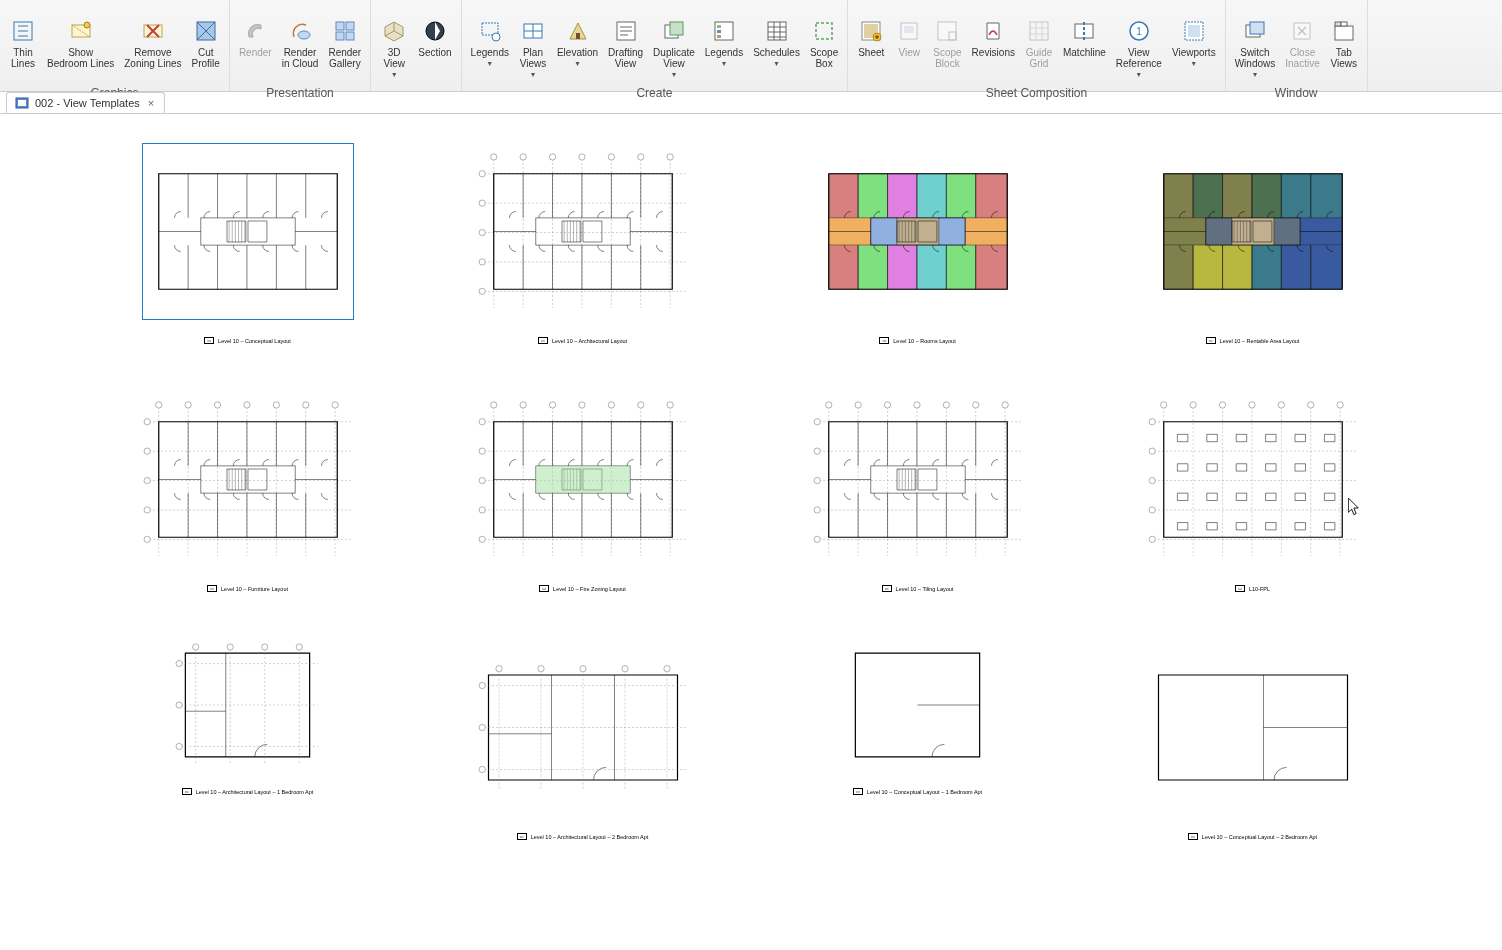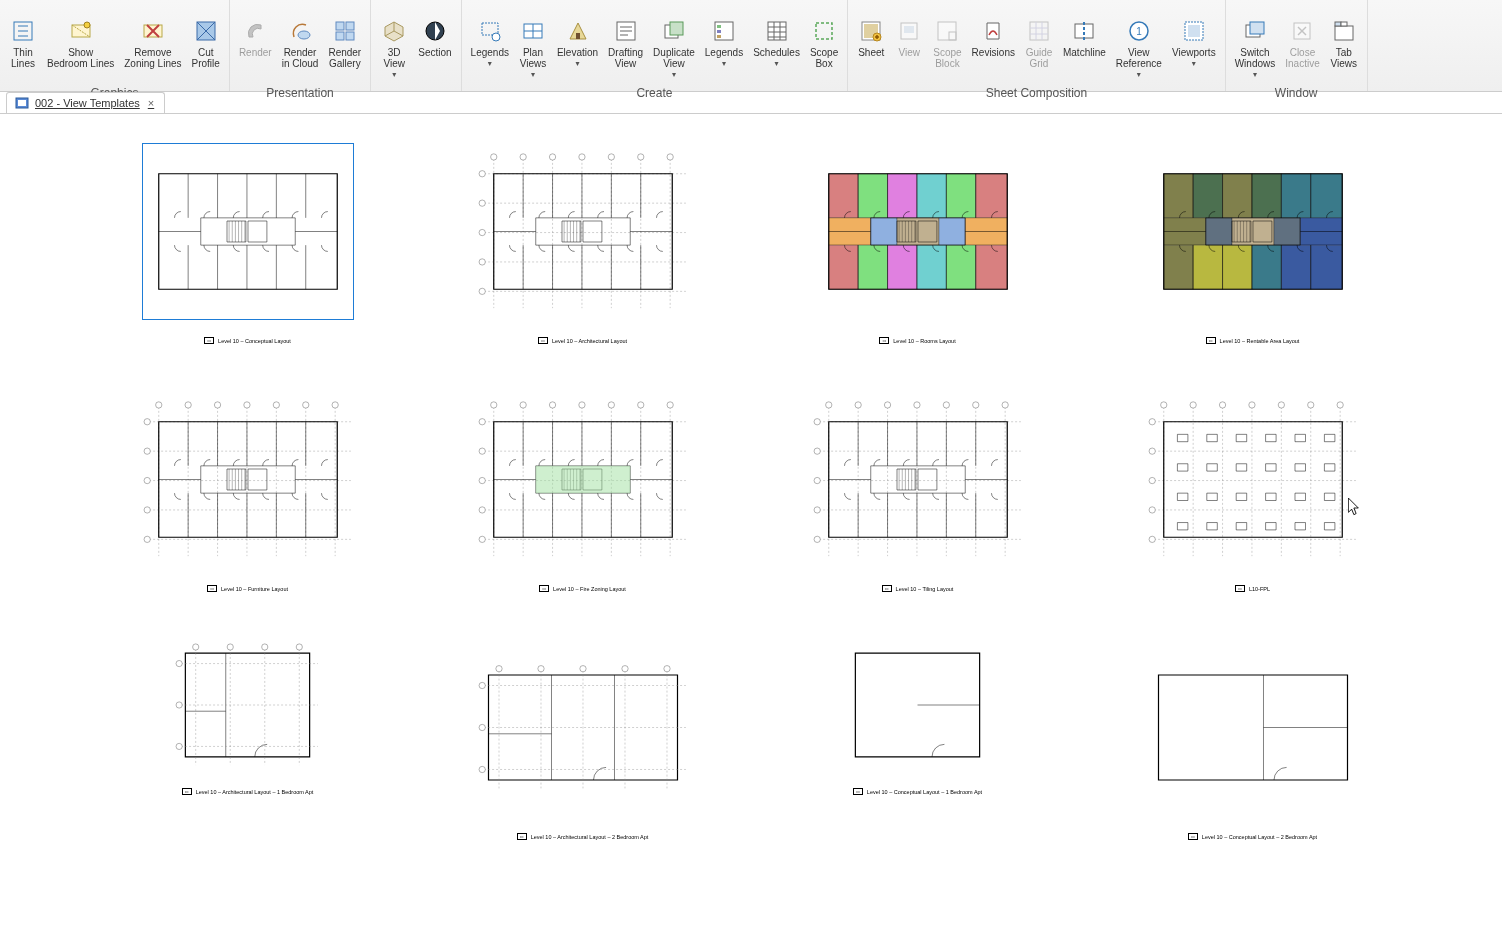--- a/index.html
+++ b/index.html
@@ -12,21 +12,21 @@
 .ribbon-group-label { text-align: center; font-size: 12px; color: #555; padding: 2px 0 4px; }
 .r-btn { display: flex; flex-direction: column; align-items: center; justify-content: flex-start; min-width: 34px; padding: 2px 4px; cursor: pointer; border: 1px solid transparent; border-radius: 2px; height: 70px; }
 .r-btn.disabled { opacity: .45; cursor: default; }
 .r-btn .icon { width: 28px; height: 28px; display: flex; align-items: center; justify-content: center; margin-bottom: 2px; }
 .r-btn .icon svg { width: 24px; height: 24px; }
 .r-btn .lbl { font-size: 10px; text-align: center; line-height: 1.1; white-space: pre-line; }
 .drop-arrow { font-size: 8px; color: #555; margin-top: 1px; }
 
 
 .tab-strip { height: 22px; background: #fff; border-bottom: 1px solid #ccc; display: flex; align-items: flex-end; padding-left: 6px; }
-.doc-tab { display: flex; align-items: center; gap: 6px; padding: 3px 8px; background: #fff; border: 1px solid #ccc; border-bottom: none; border-radius: 3px 3px 0 0; font-size: 11px; text-decoration: underline; }
+.doc-tab { display: flex; align-items: center; gap: 6px; padding: 3px 8px; background: #fff; border: 1px solid #ccc; border-bottom: none; border-radius: 3px 3px 0 0; font-size: 11px; }
 .doc-tab .ticon { width: 14px; height: 14px; display:flex; align-items:center; justify-content:center; }
 .doc-tab .close { font-size: 11px; color: #666; cursor: pointer; padding: 0 2px; }
 
 
 .canvas { width: 100%; height: calc(100vh - 114px); background: #fff; position: relative; overflow: hidden; }
 .sheet { position: absolute; left: 120px; top: 30px; width: 1260px; height: 800px; display: grid; grid-template-columns: repeat(4, 1fr); grid-auto-rows: 240px; column-gap: 80px; row-gap: 8px; }
 .cell { display: flex; flex-direction: column; align-items: center; }
 .fp-wrap { width: 210px; height: 175px; position: relative; }
 .fp-wrap.small { width: 145px; height: 130px; }
 .caption-row { display:flex; align-items:center; gap:4px; margin-top: 18px; font-size: 5.5px; color:#000; }

